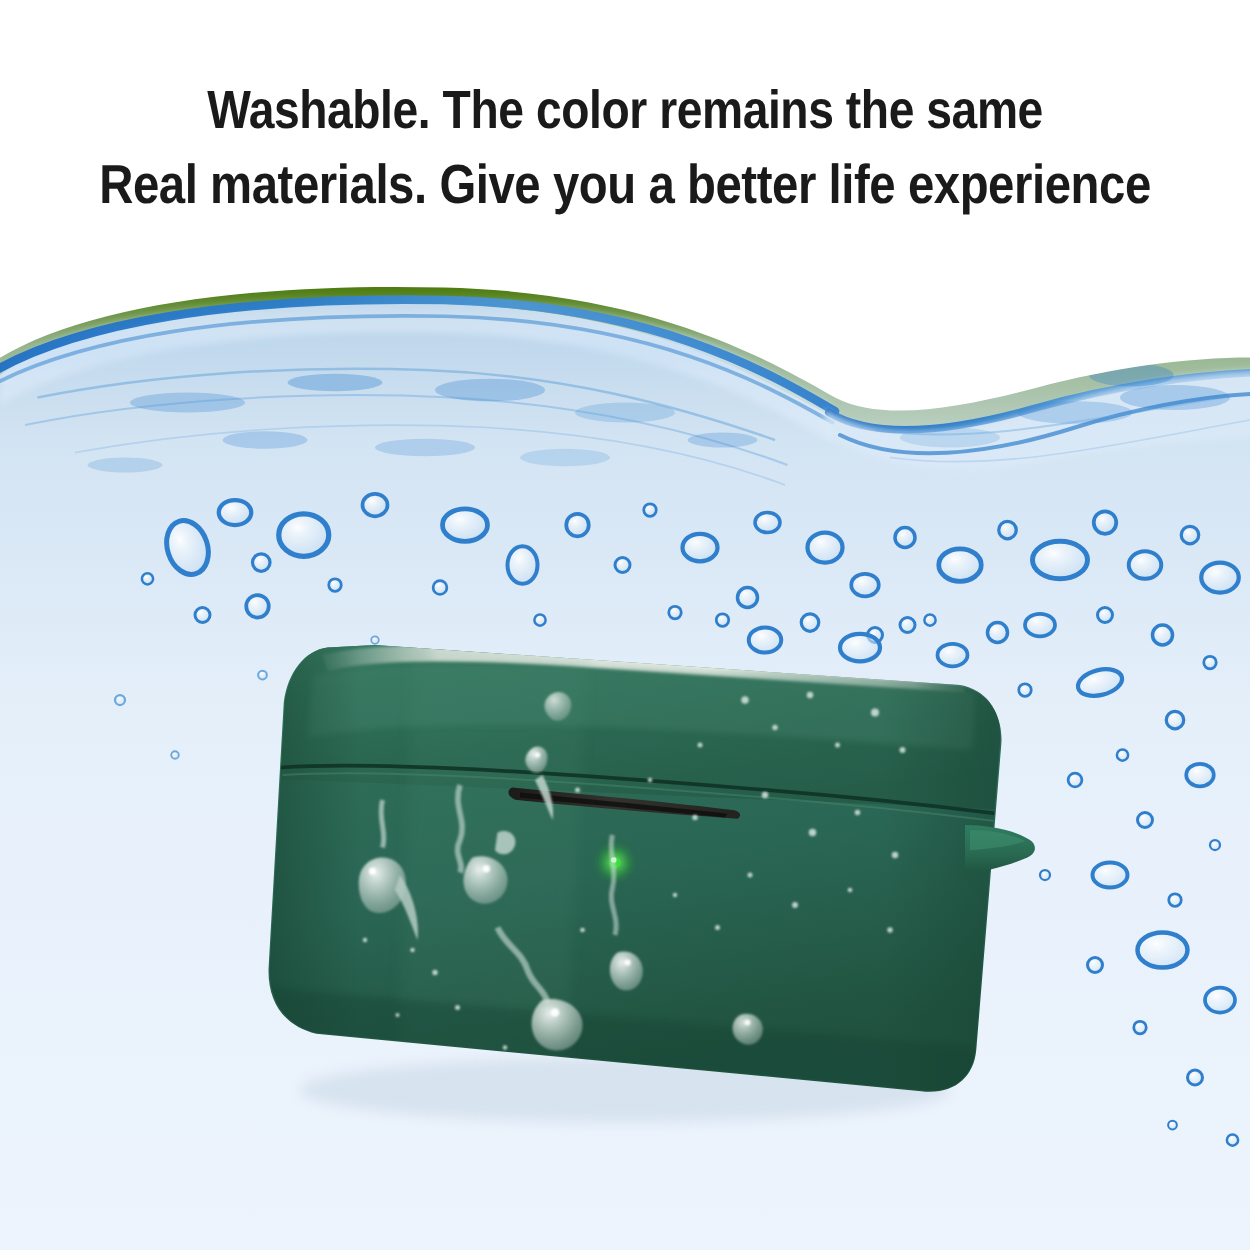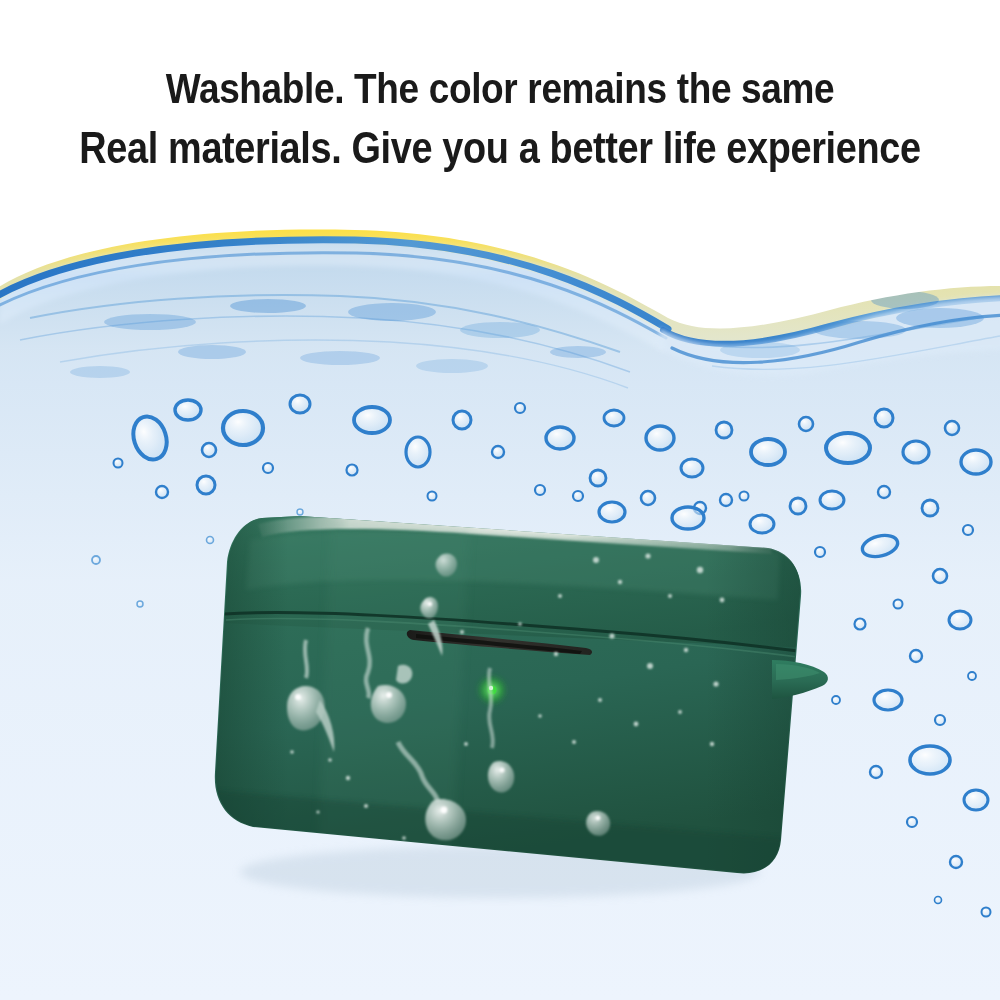--- a/index.html
+++ b/index.html
@@ -6,21 +6,21 @@
   html, body {
     margin: 0;
     padding: 0;
     background: #ffffff;
   }
   #stage {
     position: relative;
     width: 1000px;
     height: 1000px;
     overflow: hidden;
-    background: #fde047;
+    background: #4d7c0f;
     font-family: "Liberation Sans", sans-serif;
   }
 
   
   .headline-block {
     position: absolute;
     top: 58px;
     left: 0;
     width: 1000px;
     text-align: center;

